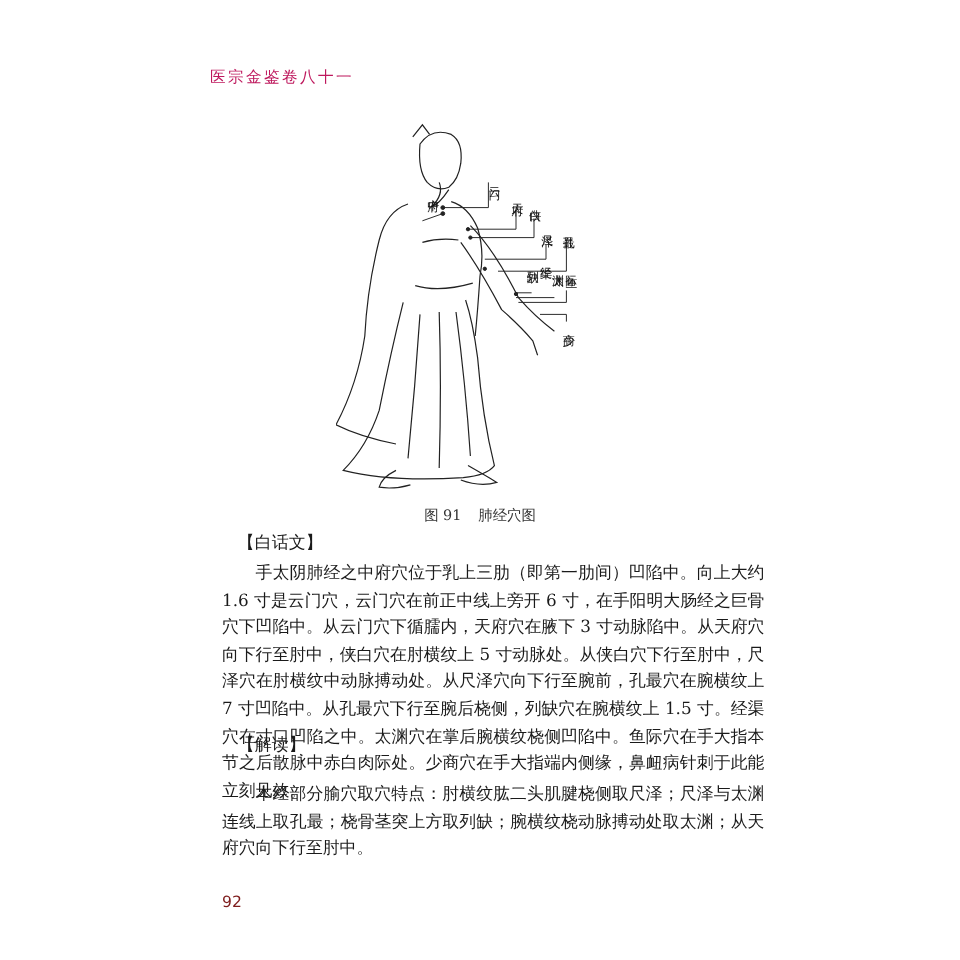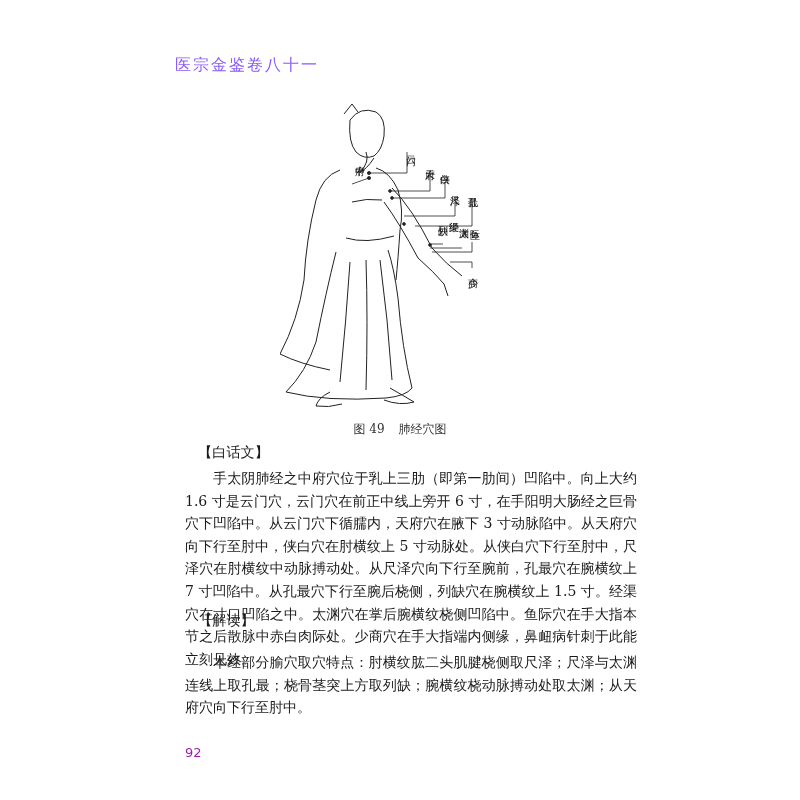--- a/index.html
+++ b/index.html
@@ -1,31 +1,31 @@
 <!DOCTYPE html>
 <html><head>
 <meta charset="utf-8">
 <style>
   html, body { margin: 0; padding: 0; background: #ffffff; }
   body { width: 800px; height: 800px; position: relative; overflow: hidden;
          font-family: "DejaVu Serif", "Liberation Serif", serif; color: #1a1a1a; }
-  .running-head { position: absolute; left: 175px; top: 55px; font-size: 16px;
-                  letter-spacing: 2px; color: #8b5cf6; font-family: Liberation Serif, serif; }
+  .running-head { position: absolute; left: 175px; top: 55px; font-size: 13px;
+                  letter-spacing: 2px; color: #be185d; font-family: Liberation Serif, serif; }
   .figure { position: absolute; left: 280px; top: 92px; width: 220px; height: 320px; }
   .figure svg { width: 100%; height: 100%; }
   .fig-label { font-size: 10px; fill: #111; font-family: "DejaVu Serif", serif; }
   .caption { position: absolute; left: 0; width: 800px; top: 421px; text-align: center;
              font-size: 12px; color: #333; }
   .caption span + span { margin-left: 14px; text-align: center; }
   .body-text { position: absolute; left: 185px; width: 452px; font-size: 14px;
                line-height: 22.6px; text-align: justify; }
   .section-head { position: absolute; left: 198px; font-size: 14.2px; }
   .para { text-indent: 2em; margin: 0; }
   .page-number { position: absolute; left: 185px; top: 745px; font-size: 13px;
-                 font-family: "DejaVu Sans", sans-serif; color: #a21caf; }
+                 font-family: "DejaVu Sans", sans-serif; color: #7f1d1d; }
 </style>
 </head>
 <body>
 
 <div class="running-head">医宗金鉴卷八十一</div>
 
 <div class="figure">
   <svg viewBox="0 0 220 320">
     <g fill="none" stroke="#222" stroke-width="1">
 
@@ -83,21 +83,21 @@
     <text class="fig-label" x="193" y="98" writing-mode="tb">孔最</text>
     <text class="fig-label" x="163" y="126" writing-mode="tb">列缺</text>
     <text class="fig-label" x="174" y="122" writing-mode="tb">经渠</text>
     <text class="fig-label" x="184" y="128" writing-mode="tb">太渊</text>
     <text class="fig-label" x="195" y="130" writing-mode="tb">鱼际</text>
     <text class="fig-label" x="193" y="178" writing-mode="tb">少商</text>
   </svg>
 </div>
 
 <div class="caption">
-  <span>图 49</span><span>肺经穴图</span>
+  <span>图 91</span><span>肺经穴图</span>
 </div>
 
 <div class="section-head" style="top:443px;text-align:center;">【白话文】</div>
 <div class="body-text" style="top:467px;">
   <p class="para">手太阴肺经之中府穴位于乳上三肋（即第一肋间）凹陷中。向上大约 1.6 寸是云门穴，云门穴在前正中线上旁开 6 寸，在手阳明大肠经之巨骨穴下凹陷中。从云门穴下循臑内，天府穴在腋下 3 寸动脉陷中。从天府穴向下行至肘中，侠白穴在肘横纹上 5 寸动脉处。从侠白穴下行至肘中，尺泽穴在肘横纹中动脉搏动处。从尺泽穴向下行至腕前，孔最穴在腕横纹上 7 寸凹陷中。从孔最穴下行至腕后桡侧，列缺穴在腕横纹上 1.5 寸。经渠穴在寸口凹陷之中。太渊穴在掌后腕横纹桡侧凹陷中。鱼际穴在手大指本节之后散脉中赤白肉际处。少商穴在手大指端内侧缘，鼻衄病针刺于此能立刻见效。</p>
 </div>
 
 <div class="section-head" style="top:611px;">【解读】</div>
 <div class="body-text" style="top:651px;">
   <p class="para">本经部分腧穴取穴特点：肘横纹肱二头肌腱桡侧取尺泽；尺泽与太渊连线上取孔最；桡骨茎突上方取列缺；腕横纹桡动脉搏动处取太渊；从天府穴向下行至肘中。</p>

